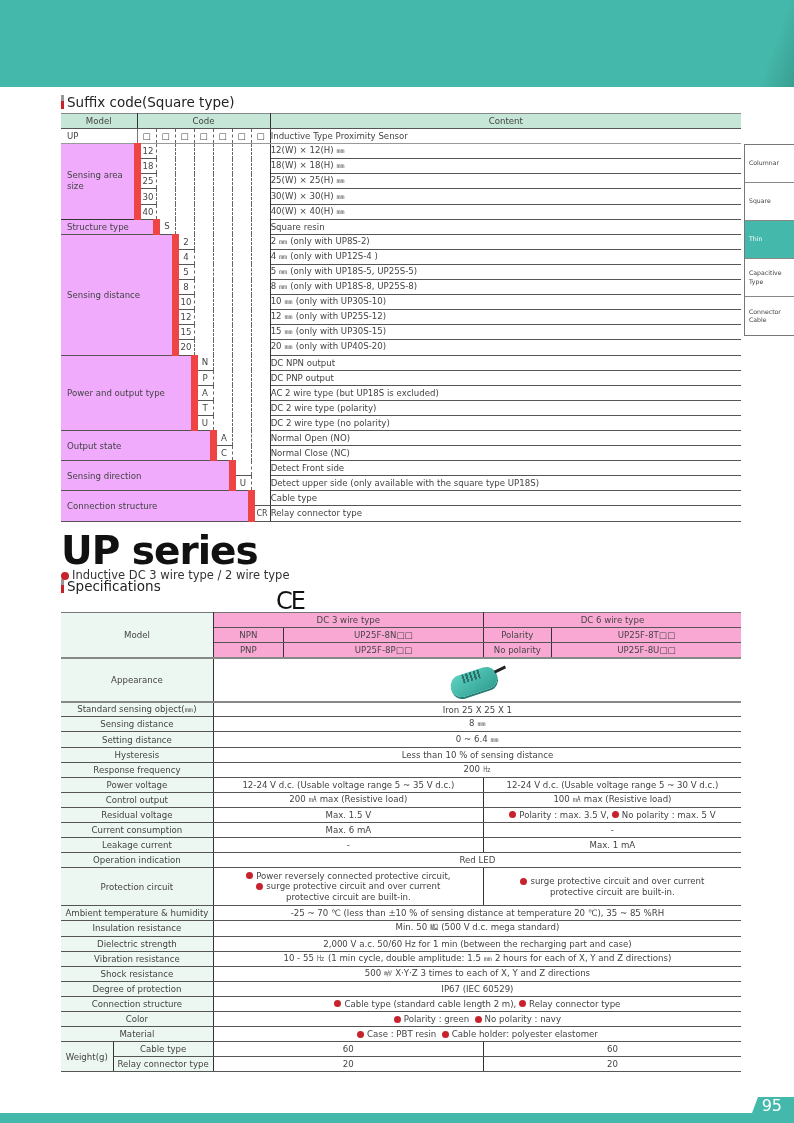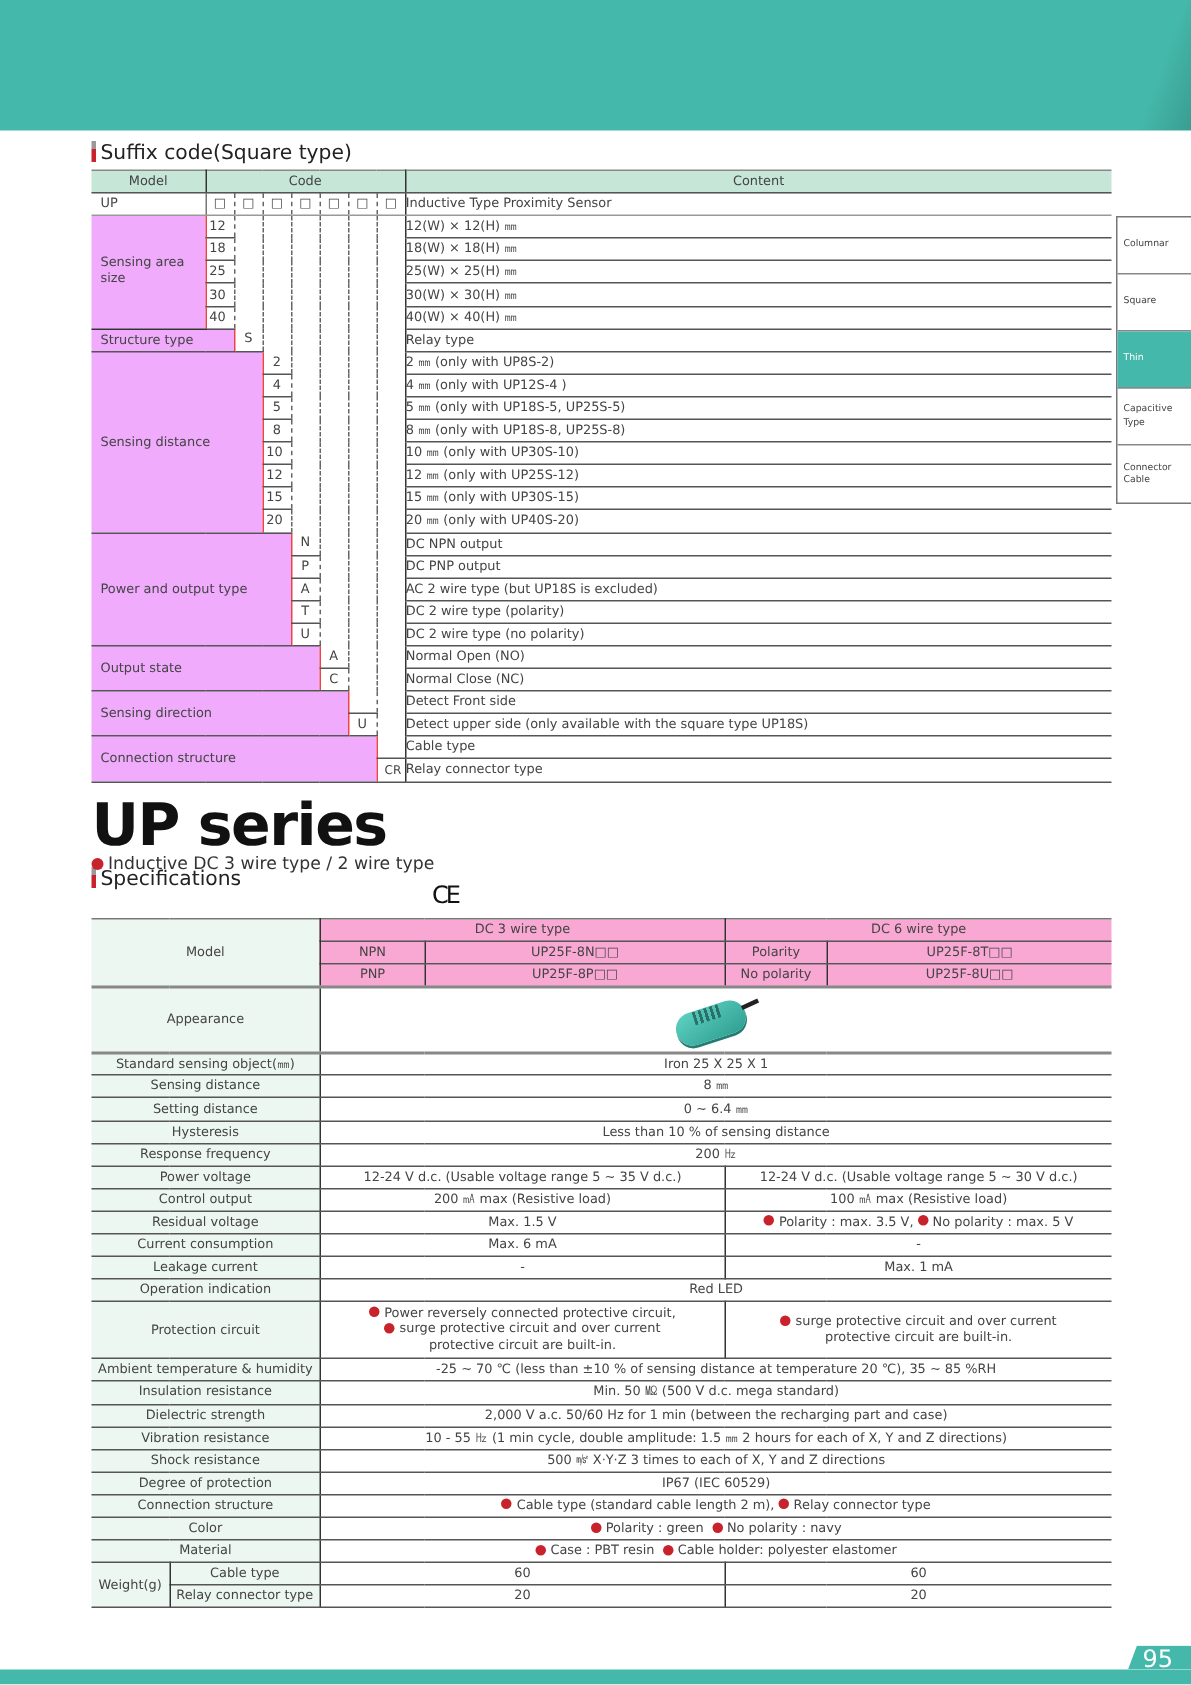--- a/index.html
+++ b/index.html
@@ -15,35 +15,35 @@
 
   table { border-collapse: collapse; position: absolute; font-size: 8.6px; font-family: "DejaVu Sans", sans-serif; color: #444; }
   td, th { font-weight: normal; height: 15.1px; padding: 0 4px; white-space: nowrap; }
 
   
   #suffix { left: 61px; top: 113px; width: 680px; }
   #suffix th { background: #c6e6d8; text-align: center; border-bottom: 1px solid #555; border-top: 1px solid #888; }
   #suffix td { border-bottom: 1px solid #555; }
   #suffix .lbl { background: #f0abfc; text-align: left; padding-left: 6px; }
   #suffix .code { width: 18.6px; padding: 0 2px; text-align: left; border-right: 1px dashed #666; }
-  #suffix .code.solid-l { border-left: 1px solid #ef4444; }
+  #suffix .code.solid-l { border-left: 7px solid #ef4444; }
   #suffix .code.last { border-right: 1px solid #333; text-align: right; }
   #suffix .content { text-align: left; padding-left: 0; }
   #suffix .nb { border-bottom: none; }
   #suffix .grey-bottom td { border-bottom-color: #999; }
 
   .side-tabs { position: absolute; left: 744px; top: 144px; width: 50px; border: 1px solid #777; border-right: none; }
   .side-tab { height: 38px; font-size: 6.2px; color: #444; padding-left: 4px; display: flex; align-items: center; border-bottom: 1px solid #888; line-height: 1.3; font-family: "DejaVu Sans", sans-serif; }
   .side-tab:last-child { border-bottom: none; }
   .side-tab.active { background: #44b8aa; color: #fff; }
 
   .series-title { position: absolute; left: 61px; top: 528px; font-size: 39px; font-weight: bold; color: #111; font-family: "DejaVu Sans", sans-serif; letter-spacing: -1px; }
   .subtitle { position: absolute; left: 61px; top: 568px; font-size: 11.5px; color: #333; font-family: "DejaVu Sans", sans-serif; }
   .dot { display: inline-block; width: 8px; height: 8px; border-radius: 50%; background: #c8232c; vertical-align: -0.5px; margin-right: 3px; }
-  .ce-mark { position: absolute; left: 288px; top: 587px; font-size: 16px; color: #111; font-family: "DejaVu Sans", sans-serif; letter-spacing: -2px; }
+  .ce-mark { position: absolute; left: 276px; top: 587px; font-size: 24px; color: #111; font-family: "DejaVu Sans", sans-serif; letter-spacing: -2px; }
 
   
   #specs { left: 61px; top: 612px; width: 680px; }
   #specs td { border-bottom: 1px solid #555; text-align: center; }
   #specs .lbl { background: #edf7f2; border-right: 1px solid #333; }
   #specs .hdr { background: #f9a8d4; }
   #specs .hdr-r { border-right: 1px solid #333; }
   #specs .vr { border-right: 1px solid #333; }
   #specs .top-b td { border-top: 1px solid #777; }
   #specs .thick td { border-bottom: 2px solid #888; }
@@ -153,21 +153,21 @@
   </tr>
 
   <tr>
     <td class="lbl" colspan="2">Structure type</td>
     <td class="code solid-l" style="text-align:center">S</td>
     <td class="code nb"></td>
         <td class="code nb"></td>
         <td class="code nb"></td>
         <td class="code nb"></td>
         <td class="code last nb"></td>
-    <td class="content">Relay type</td>
+    <td class="content">Square resin</td>
   </tr>
 
   <tr>
     <td class="lbl" colspan="3" rowspan="8">Sensing distance</td>
     <td class="code solid-l" style="text-align:center">2</td>
     <td class="code nb"></td>
         <td class="code nb"></td>
         <td class="code nb"></td>
         <td class="code last nb"></td>
     <td class="content">2 ㎜ (only with UP8S-2)</td>

